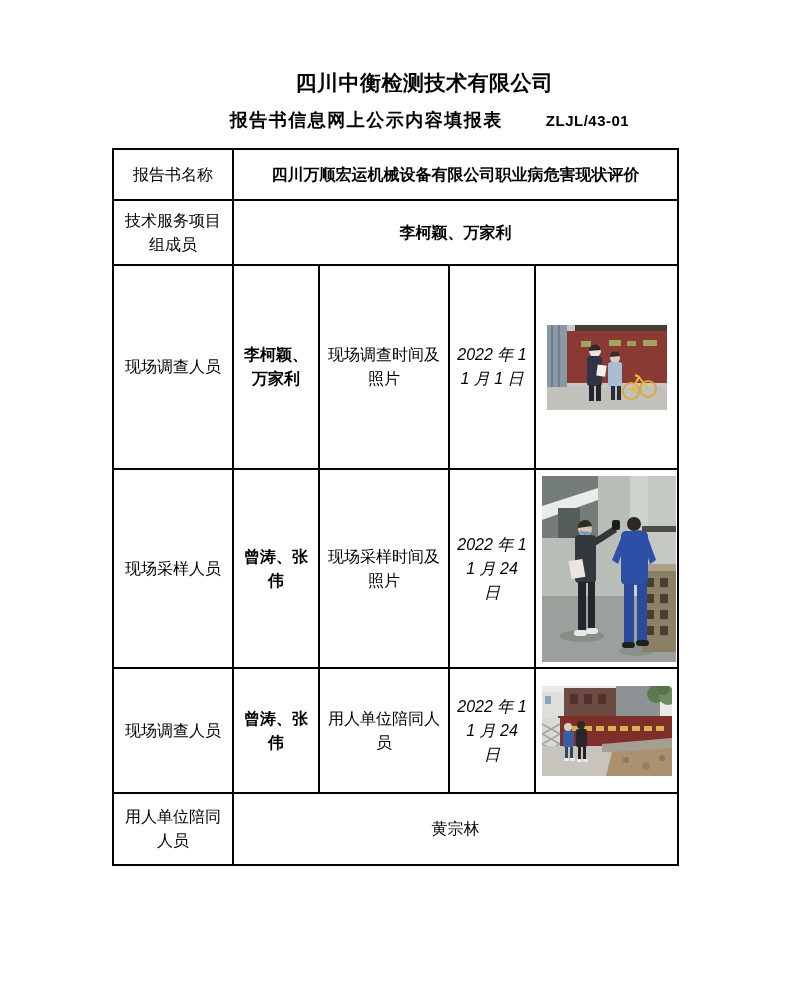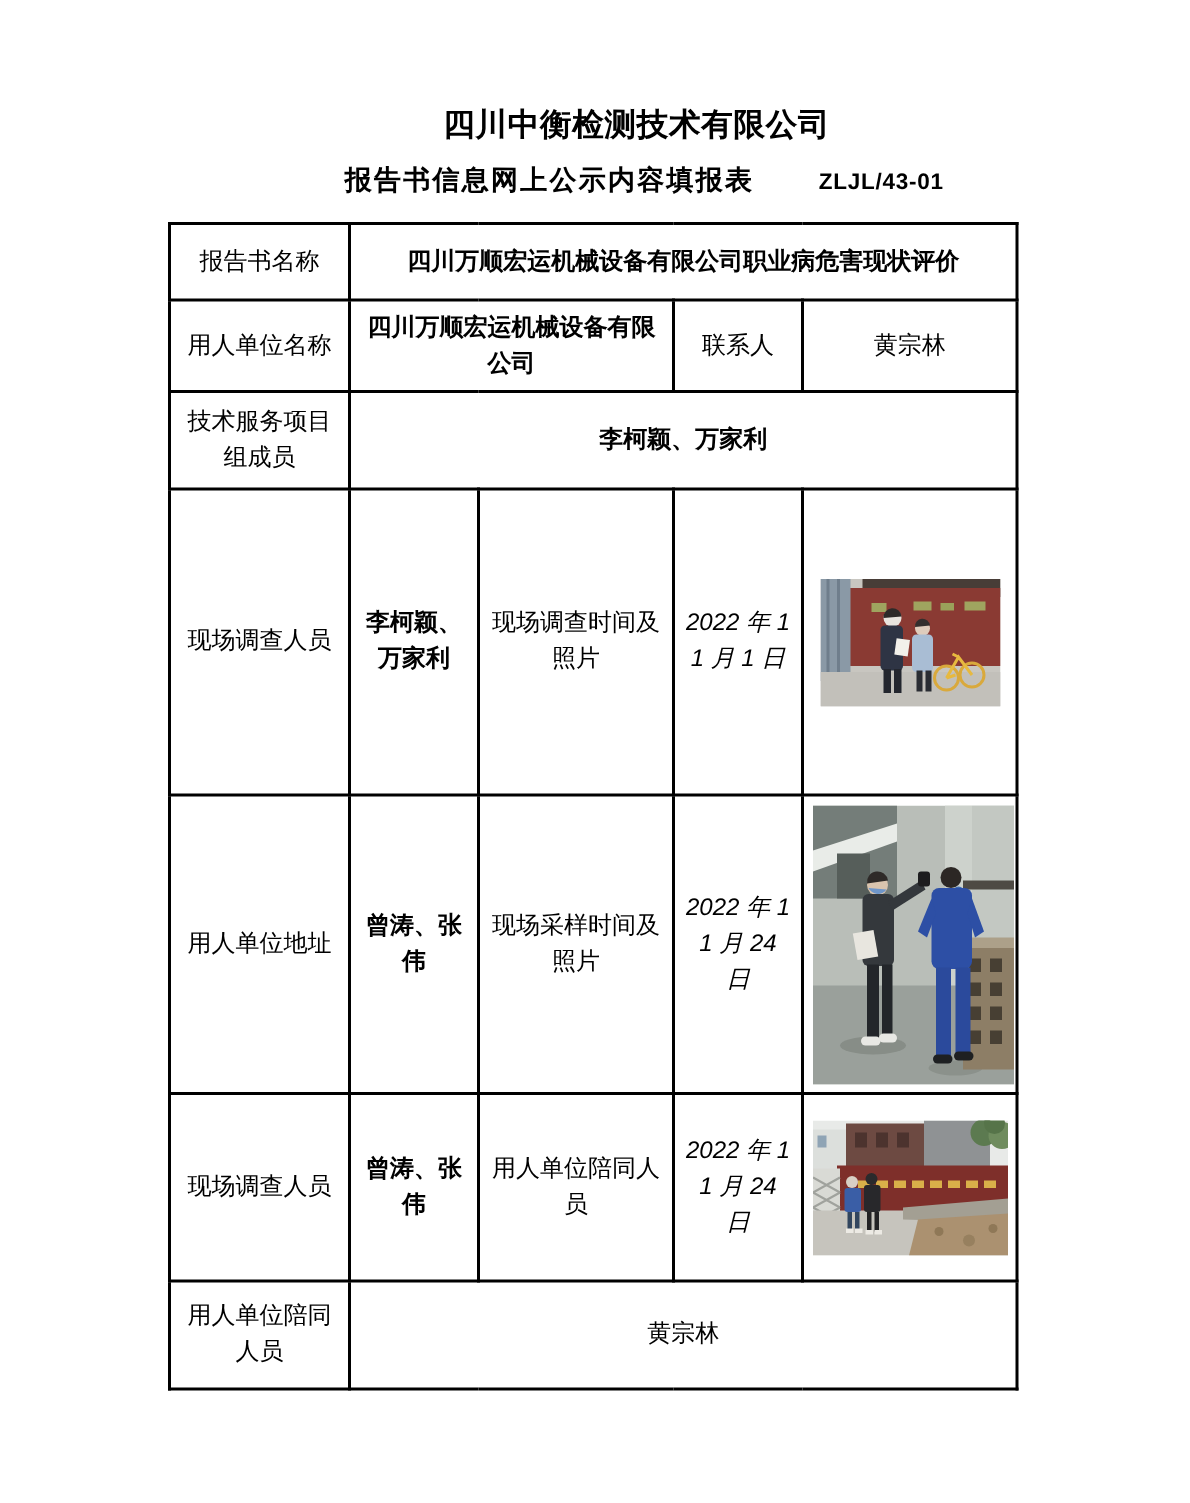--- a/index.html
+++ b/index.html
@@ -59,26 +59,20 @@
       <col style="width:86px">
         <col style="width:143px">
     </colgroup>
 
     <tbody>
         <tr class="r1">
       <td class="label-cell">报告书名称</td>
       <td colspan="4" class="bold value-wide">四川万顺宏运机械设备有限公司职业病危害现状评价</td>
     </tr>
 
-    <tr class="r2">
-      <td class="label-cell">用人单位名称</td>
-      <td colspan="2" class="company-cell">四川万顺宏运机械设备有限公司</td>
-      <td>联系人</td>
-      <td>黄宗林</td>
-    </tr>
 
 
     <tr class="r4">
       <td class="label-cell">技术服务项目组成员</td>
       <td colspan="4" class="bold value-wide">李柯颖、万家利</td>
     </tr>
 
     <tr class="r5">
       <td class="label-cell">现场调查人员</td>
       <td class="staff-cell">李柯颖、万家利</td>
@@ -109,21 +103,21 @@
           <circle cx="68" cy="33" r="5" fill="#dfccbc"></circle>
           <path d="M63 32 a5 5 0 0 1 10 -1 z" fill="#332e2d"></path>
           <rect x="61" y="37" width="14" height="25" rx="3" fill="#a9bdd4"></rect>
           <rect x="64" y="61" width="4" height="14" fill="#2a2d33"></rect>
           <rect x="70" y="61" width="4" height="14" fill="#2a2d33"></rect>
         </svg>
       </td>
     </tr>
 
     <tr class="r6">
-      <td class="label-cell">用人单位地址</td>
+      <td class="label-cell">现场采样人员</td>
       <td class="staff-cell">曾涛、张伟</td>
       <td class="time-cell">现场采样时间及照片</td>
       <td class="date-cell">2022 年 11 月 24 日</td>
       <td class="photo-cell">
         <svg width="134" height="186" viewBox="0 0 134 186">
           <rect x="0" y="0" width="134" height="186" fill="#b9beb8"></rect>
           <rect x="0" y="0" width="56" height="62" fill="#747d79"></rect>
           <polygon points="0,30 56,12 56,24 0,44" fill="#e9ece8"></polygon>
           <rect x="16" y="32" width="22" height="30" fill="#565e5a"></rect>
           <rect x="88" y="0" width="18" height="122" fill="#cdd2cc"></rect>

